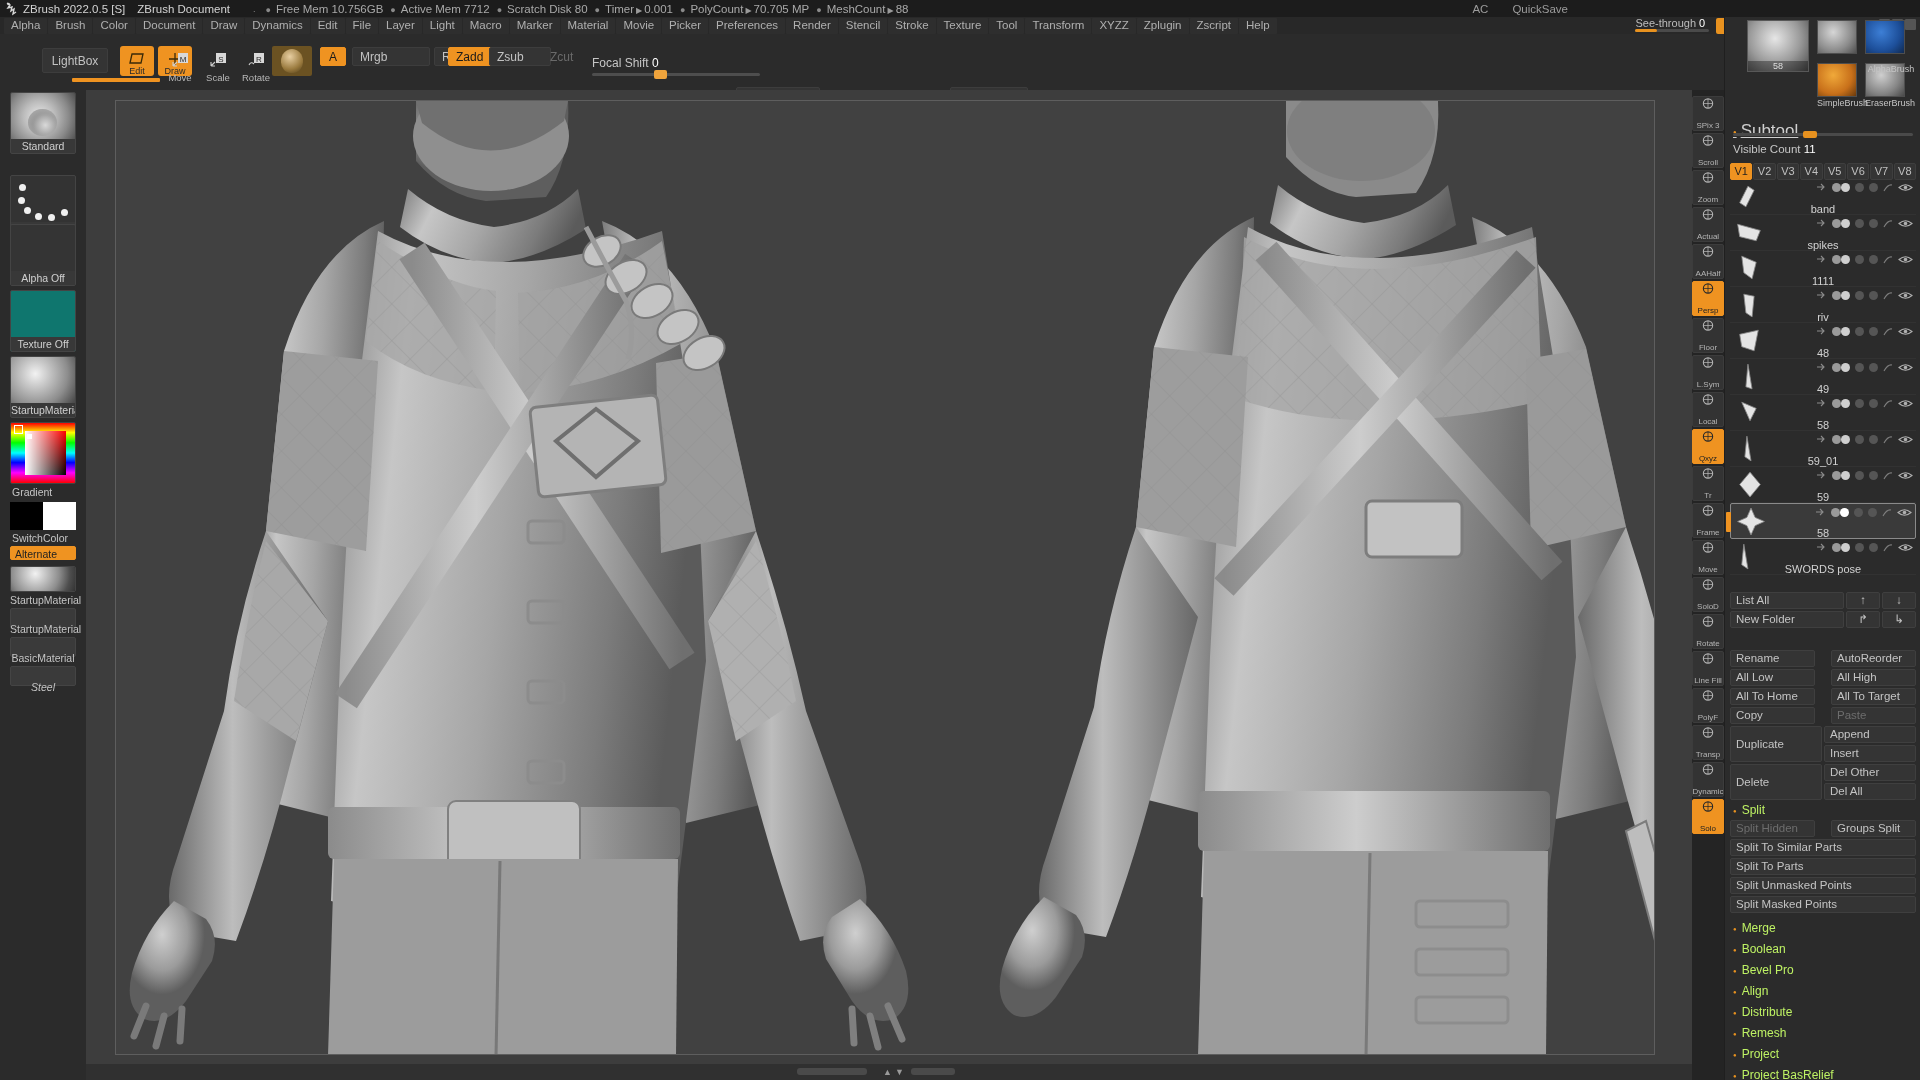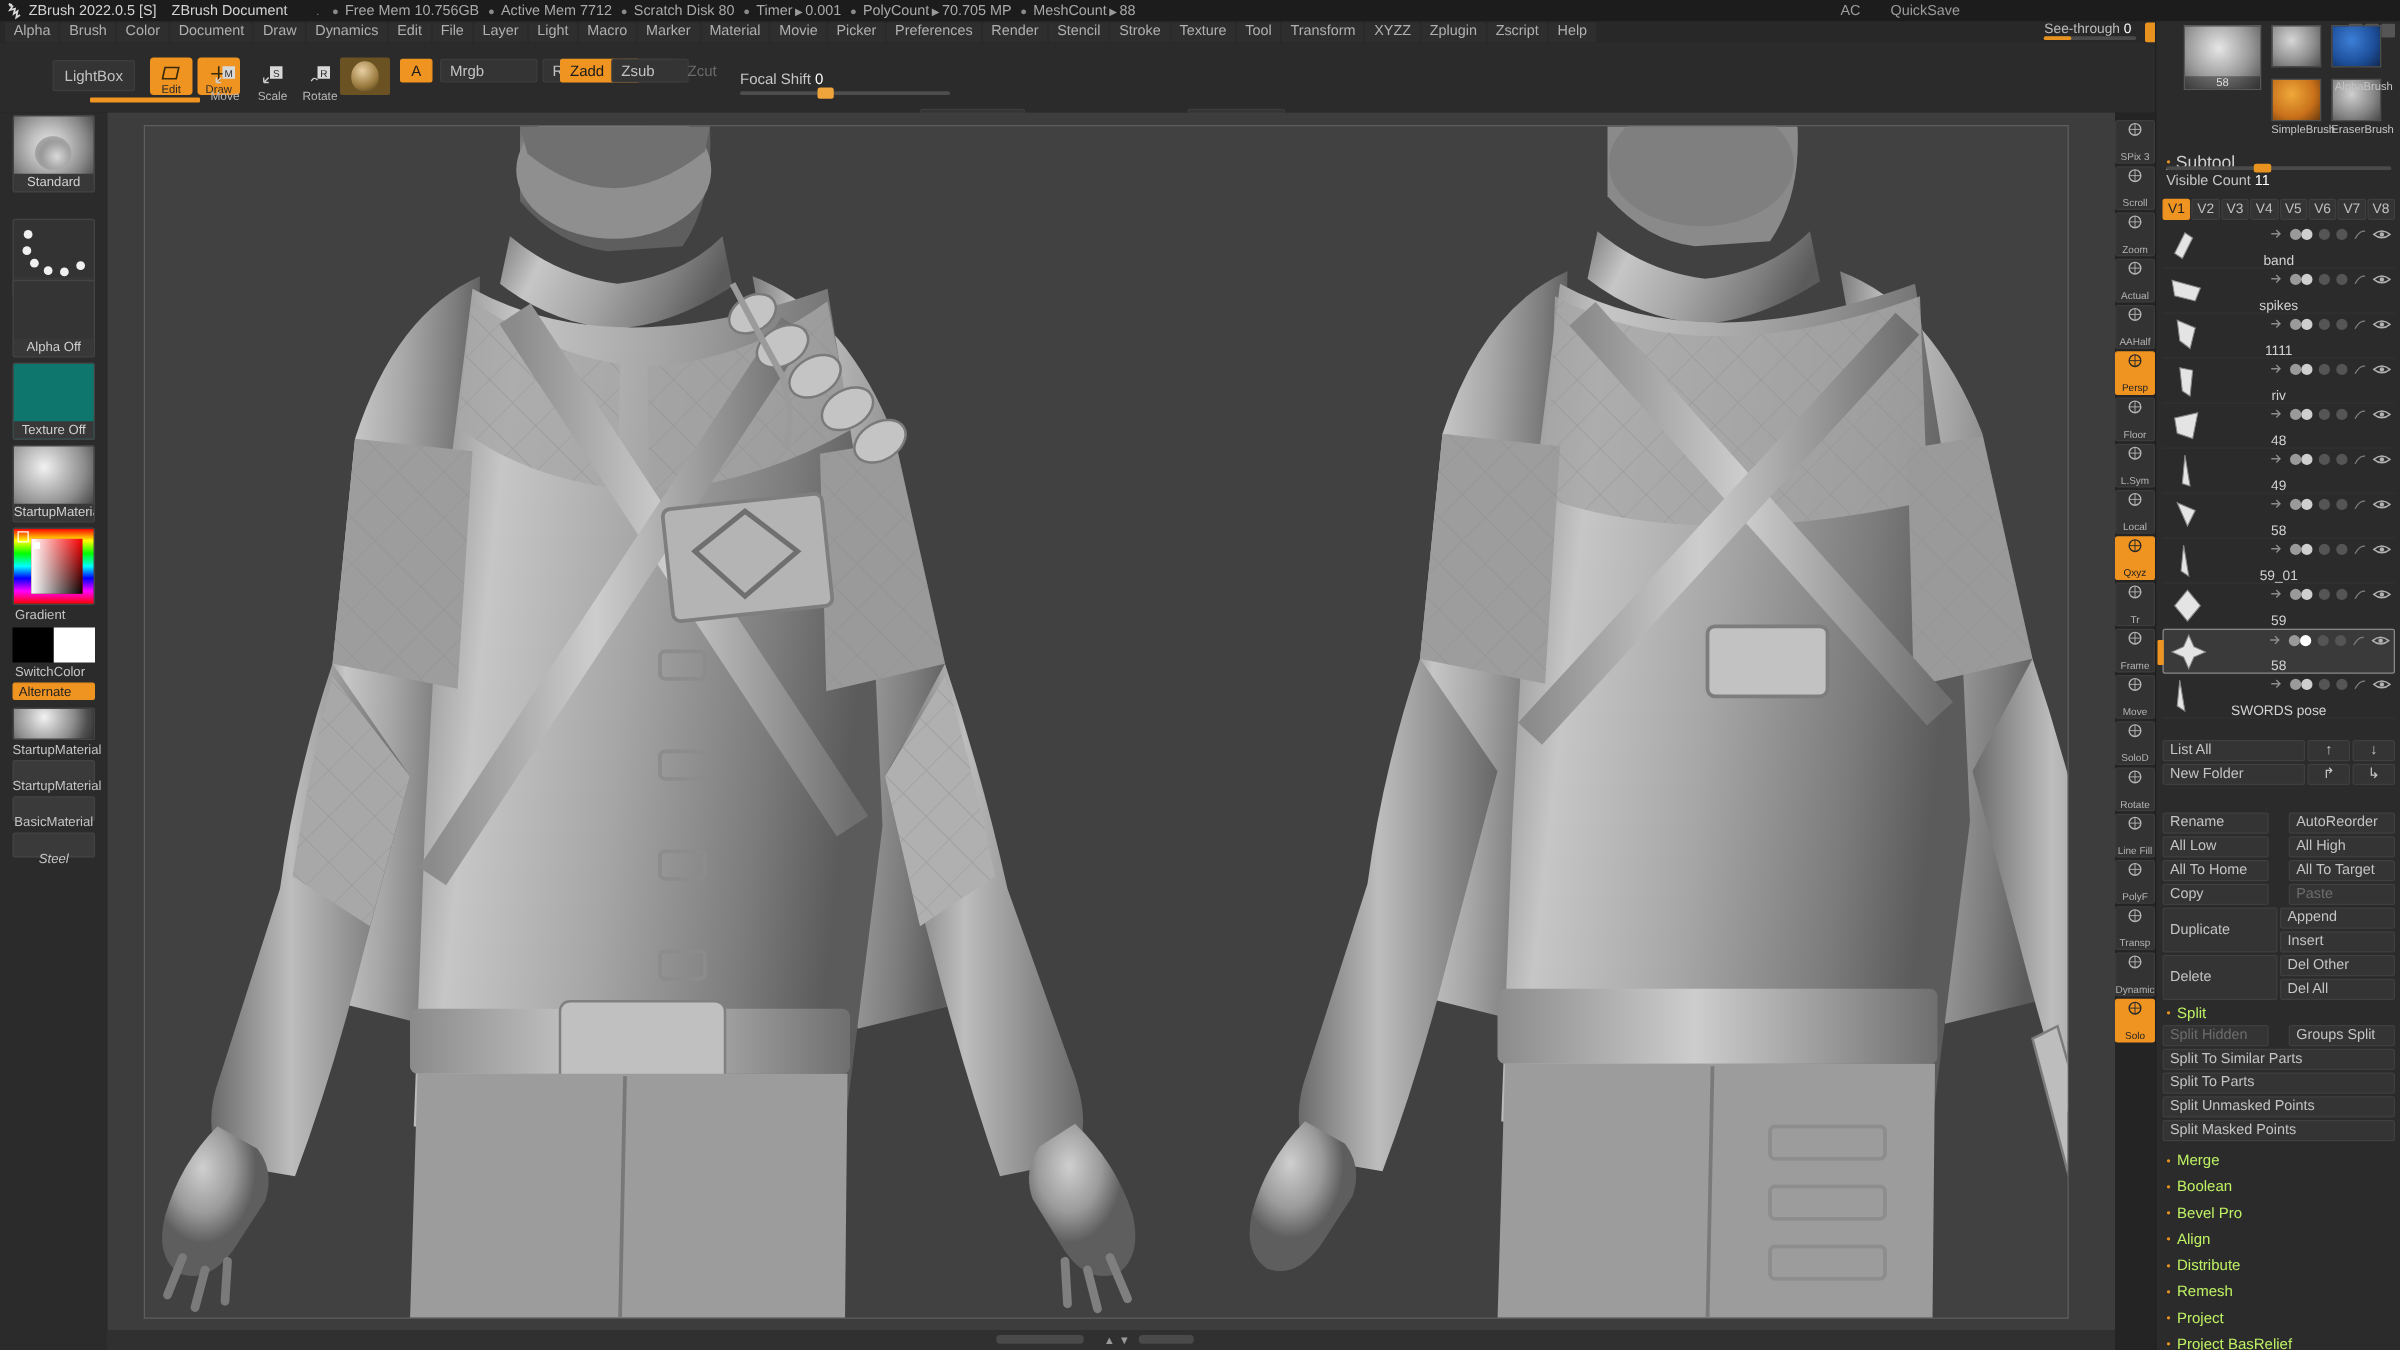--- a/index.html
+++ b/index.html
@@ -150,21 +150,21 @@
   .rp-top { position:relative; height:102px; }
   .thumbA { position:absolute; left:22px; top:3px; width:62px; height:52px; background:#4d4d4d; border:1px solid #585858; overflow:hidden; }
   .thumb-lbl { position:absolute; bottom:0; left:0; width:100%; text-align:center; font-size:9px; color:#ddd; background:rgba(0,0,0,.35); }
   .rp-iconrow { position:absolute; right:4px; top:2px; display:flex; gap:2px; }
   .rp-iconrow i { width:11px; height:11px; background:#555; border-radius:1px; display:block; }
   .brushcell { position:absolute; width:40px; }
   .brushcell .img { width:40px; height:34px; border:1px solid #4e4e4e; background:#3b3b3b; }
   .brushcell .cap { font-size:9px; text-align:center; color:#c4c4c4; margin-top:1px; white-space:nowrap; }
 
   .rp-section { position:absolute; left:0; width:196px; }
-  .rp-title { font-size:14px; color:#cfcfcf; padding:2px 0 2px 8px;text-decoration:underline; }
+  .rp-title { font-size:17px; color:#cfcfcf; padding:2px 0 2px 8px;text-decoration:underline; }
   .rp-title:before { content:"\25CF"; color:#e8921f; font-size:6px; vertical-align:middle; margin-right:4px; }
   .vc-row { position:relative; height:16px; padding-left:8px; font-size:11.5px; color:#c6c6c6; }
   .vc-row b { color:#ffffff; font-weight:normal; }
   .vc-slider { position:absolute; left:8px; top:14px; width:180px; height:3px; background:#4a4a4a; border-radius:2px; }
   .vc-slider .k { position:absolute; left:70px; top:-2px; width:14px; height:7px; background:#e8921f; border-radius:2px; }
 
   .vrow { display:flex; padding:0 5px; gap:1px; margin-top:4px; }
   .vbtn {
     flex:1; text-align:center; font-size:11px; color:#c0c0c0;
     background:#343434; border:1px solid #3e3e3e; border-radius:2px; line-height:15px; height:17px;

